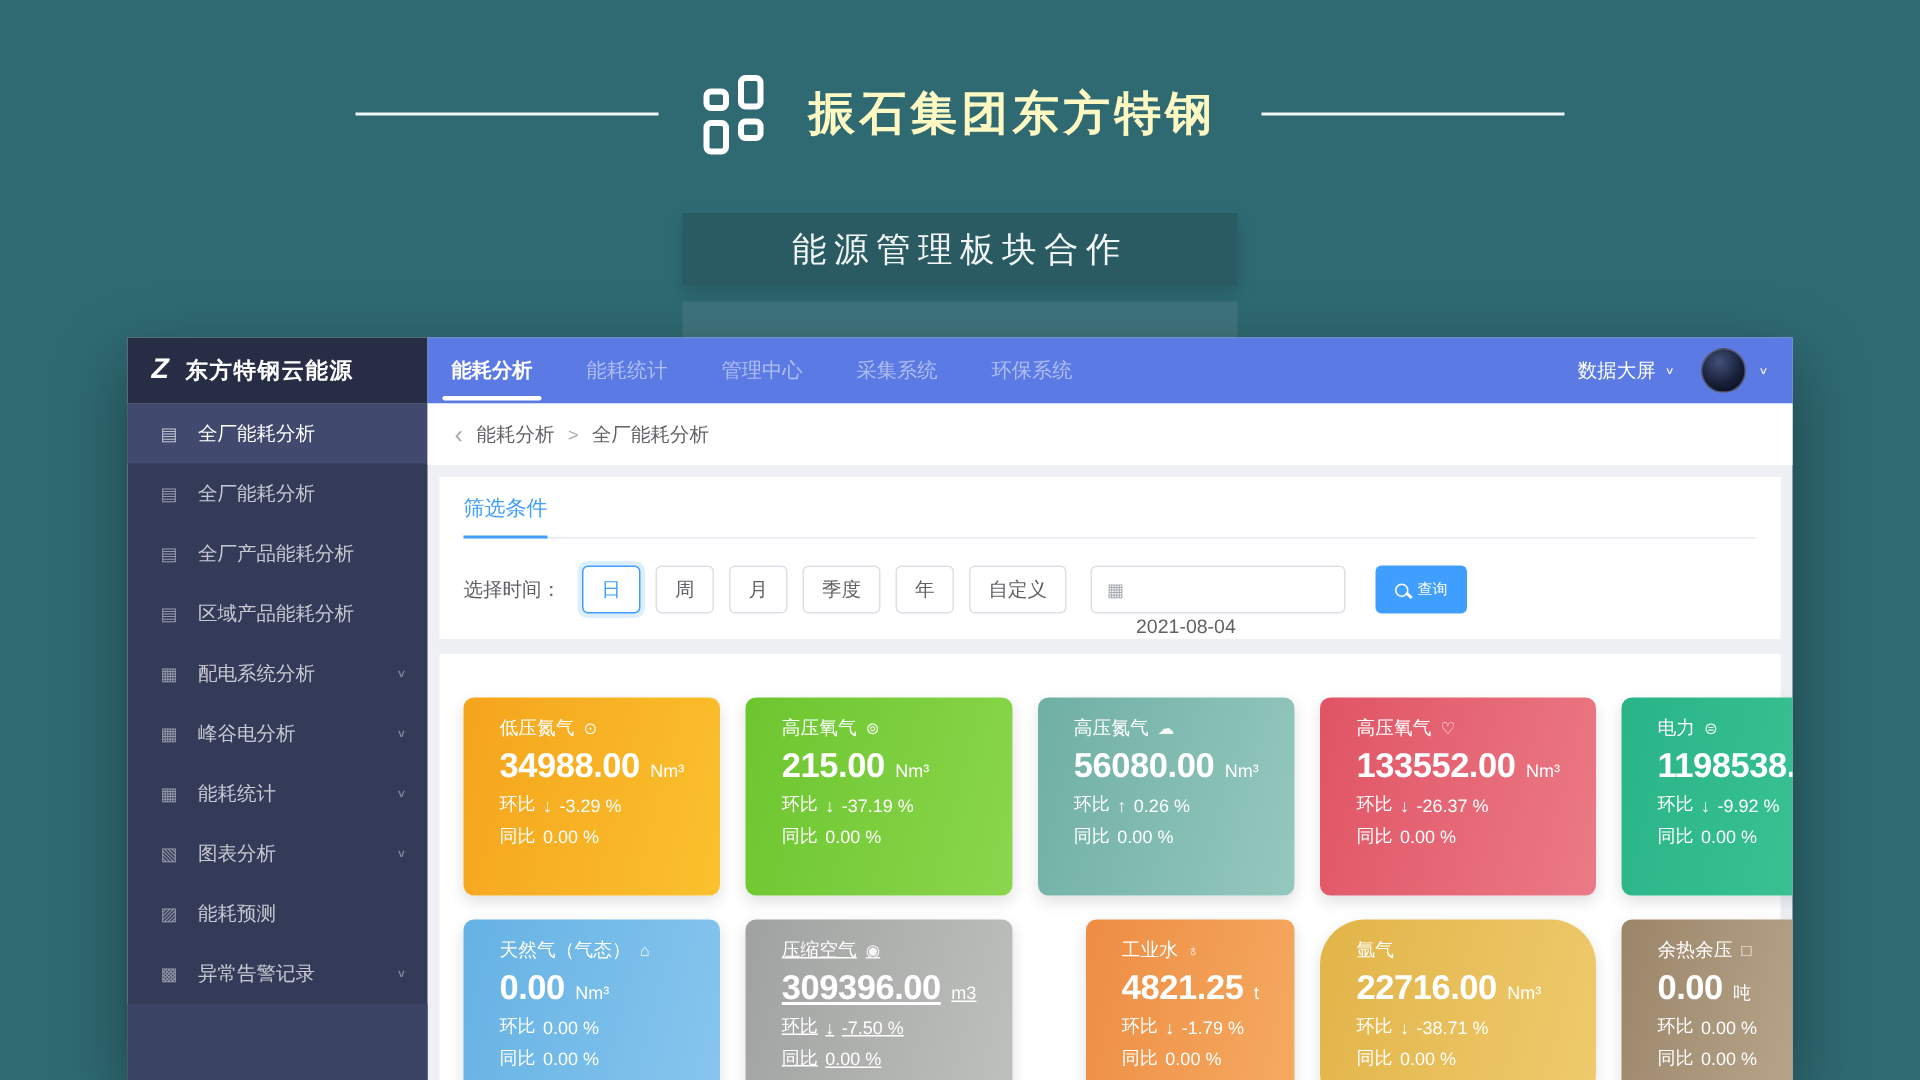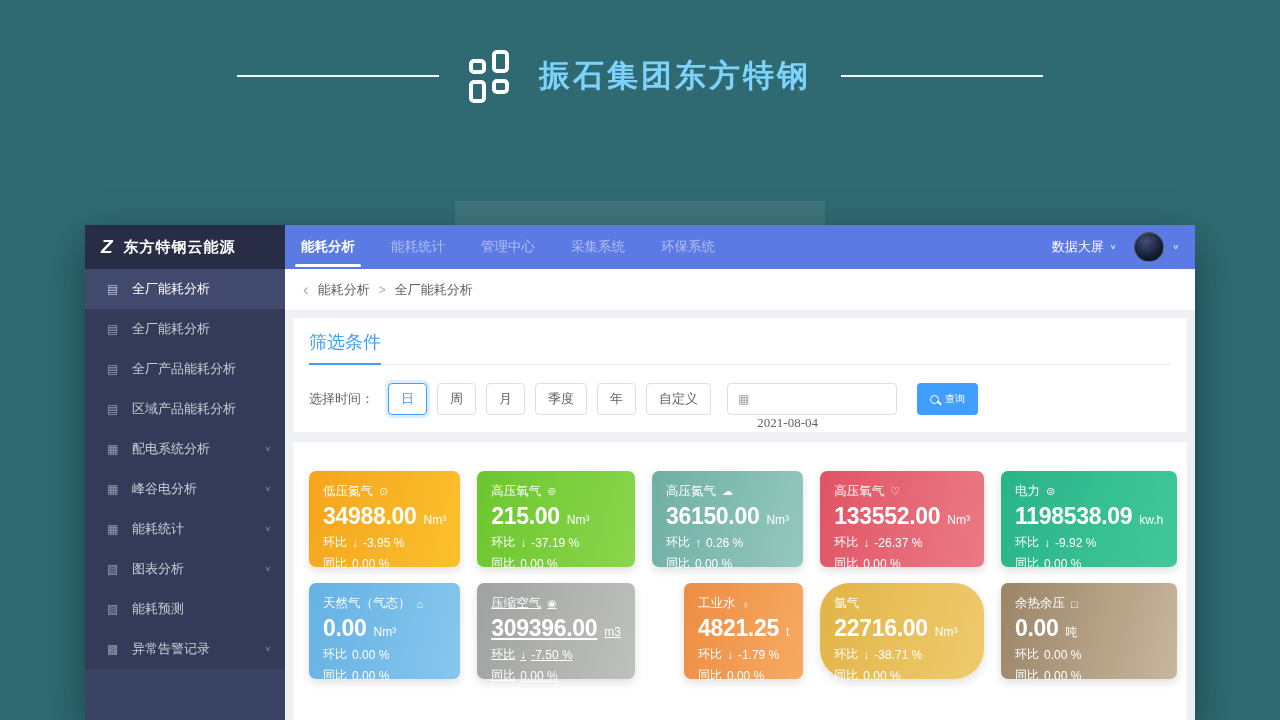--- a/index.html
+++ b/index.html
@@ -11,21 +11,21 @@
   
   .hero { position:absolute; top:42px; left:0; right:0; height:68px;
           display:flex; align-items:center; justify-content:center; gap:30px; }
   .hero-line { width:202px; height:2px; background:#eef5f5; }
   .hero-logo { display:flex; gap:6px; }
   .hero-logo .lcol { display:flex; flex-direction:column; gap:6px; }
   .hero-logo .lcol1 { padding-top:9px; }
   .hero-logo .lbox { width:17px; border:4px solid #fff; border-radius:5px; }
   .hero-logo .sm { height:15px; }
   .hero-logo .tl { height:23px; }
-  .hero-title { color:#7dd3fc; font-size:31px; font-weight:bold; letter-spacing:3px; }
+  .hero-title { color:#fef9c3; font-size:31px; font-weight:bold; letter-spacing:3px; }
   .hero-sub { position:absolute; left:455px; top:142px; width:370px; height:48px;
               background:#2a5a62; box-shadow:0 5px 12px rgba(0,0,0,.14);
               display:flex; align-items:center; justify-content:center; }
   .hero-sub span { color:#f1f6f6; font-size:23px; letter-spacing:5px; }
   .hero-ghost { position:absolute; left:455px; top:201px; width:370px; height:26px;
                 background:rgba(255,255,255,.08); }
 
   
   .app { position:absolute; left:85px; top:225px; width:1110px; height:495px;
          background:#eef0f4; box-shadow:0 16px 44px rgba(0,0,0,.38);
@@ -61,46 +61,46 @@
   main { flex:1; min-width:0; display:flex; flex-direction:column; }
   .crumb { flex:0 0 41px; background:#fff; display:flex; align-items:center;
            gap:9px; padding:0 18px; font-size:13px; color:#606266; }
   .crumb .back { color:#a8abb2; font-size:17px; line-height:1; cursor:pointer; }
   .crumb .sep { color:#a8abb2; font-size:12px; }
 
   .content { flex:1; padding:8px 8px 0; display:flex; flex-direction:column; gap:10px; overflow:hidden; }
   .panel { background:#fff; }
   .filter-panel { padding:12px 16px 17px; }
   .tabs-row { border-bottom:1px solid #e7eaf0; display:flex; }
-  .ftab { color:#409eff; font-size:18px; padding-bottom:9px; border-bottom:2px solid #409eff;
+  .ftab { color:#409eff; font-size:14px; padding-bottom:9px; border-bottom:2px solid #409eff;
           margin-bottom:-1px; cursor:pointer; }
   .filter-row { display:flex; align-items:center; margin-top:18px; gap:10px; }
   .flabel { font-size:13px; color:#606266; margin-right:4px; }
   .tbtn { height:32px; padding:0 12px; background:#fff; border:1px solid #dcdfe6;
           border-radius:4px; font-size:13px; color:#606266; display:flex;
           align-items:center; justify-content:center; cursor:pointer; }
   .tbtn.active { color:#409eff; border-color:#409eff;
           box-shadow:0 0 0 3px rgba(64,158,255,.18); }
   .date-input { height:32px; width:170px; margin-left:6px; border:1px solid #dcdfe6;
           border-radius:4px; display:flex; align-items:center; gap:8px; padding:0 10px; cursor:pointer; }
   .cal { color:#a8abb2; font-size:12px; }
   .date-input input { border:none; outline:none; width:100%; font-size:13px; color:#606266;
-          font-family:Liberation Serif, serif; background:transparent;margin-top:48px; }
+          font-family:Liberation Sans, sans-serif; background:transparent;margin-top:48px; }
   .qbtn { height:32px; padding:0 13px; margin-left:10px; background:#409eff; border:none;
           border-radius:4px; color:#fff; font-size:10px; display:flex; align-items:center;
           gap:6px; cursor:pointer; font-family:inherit; }
   .icon-search { width:9px; height:9px; border:1.6px solid #fff; border-radius:50%; position:relative; }
   .icon-search::after { content:""; position:absolute; width:5px; height:1.6px; background:#fff;
           right:-4px; bottom:-1px; transform:rotate(45deg); }
 
   .stats-panel { padding:14px 16px; flex:1; }
   .stats-title { font-size:14px; color:#303133; }
   .cards { margin-top:15px; display:grid; grid-template-columns:repeat(5,1fr);
            gap:16px 17px; }
-  .card { height:96px; border-radius:7px; color:#fff; padding:12px 14px;
+  .card { height:132px; border-radius:7px; color:#fff; padding:12px 24px;
           display:flex; flex-direction:column; box-shadow:0 4px 10px rgba(0,0,0,.12); }
   .c-title { font-size:12.5px; display:flex; align-items:center; gap:6px; }
   .c-icon { font-size:11px; opacity:.9; }
   .c-val { display:flex; align-items:baseline; gap:7px; margin-top:3px; }
   .c-num { font-size:23px; font-weight:bold; letter-spacing:-.3px; }
   .c-unit { font-size:12px; }
   .c-row { font-size:12px; margin-top:4px; display:flex; align-items:center; gap:5px; }
   .c-arrow { font-weight:bold; }
 </style>
 </head>
@@ -116,20 +116,23 @@
           <div class="lbox tl"></div>
         </div>
       <div class="lcol">
           <div class="lbox tl"></div>
           <div class="lbox sm"></div>
         </div>
     </div>
     <h1 class="hero-title">振石集团东方特钢</h1>
     <div class="hero-line"></div>
   </header>
+  <div class="hero-sub">
+    <span>能源管理板块合作</span>
+  </div>
   <div class="hero-ghost"></div>
 
   <div class="app">
 
     <div class="app-top">
       <div class="brand">
         <span class="z">Z</span>
         <span>东方特钢云能源</span>
       </div>
       <nav class="nav">
@@ -249,21 +252,21 @@
                     <span>低压氮气</span>
                     <span class="c-icon">⊙</span>
                   </div>
                 <div class="c-val">
                     <span class="c-num">34988.00</span>
                     <span class="c-unit">Nm³</span>
                   </div>
                 <div class="c-row">
                     <span>环比</span>
                     <span class="c-arrow">↓</span>
-                    <span>-3.95 %</span>
+                    <span>-3.29 %</span>
                   </div>
                 <div class="c-row">
                     <span>同比</span>
                     <span>0.00 %</span>
                   </div>
               </div>
 
               <div class="card" style="background: linear-gradient(105deg, rgb(108, 198, 46), rgb(139, 214, 77));">
                 <div class="c-title">
                     <span>高压氧气</span>
@@ -283,21 +286,21 @@
                     <span>0.00 %</span>
                   </div>
               </div>
 
               <div class="card" style="background: linear-gradient(105deg, rgb(111, 175, 164), rgb(149, 200, 190));">
                 <div class="c-title">
                     <span>高压氮气</span>
                     <span class="c-icon">☁</span>
                   </div>
                 <div class="c-val">
-                    <span class="c-num">36150.00</span>
+                    <span class="c-num">56080.00</span>
                     <span class="c-unit">Nm³</span>
                   </div>
                 <div class="c-row">
                     <span>环比</span>
                     <span class="c-arrow">↑</span>
                     <span>0.26 %</span>
                   </div>
                 <div class="c-row">
                     <span>同比</span>
                     <span>0.00 %</span>

